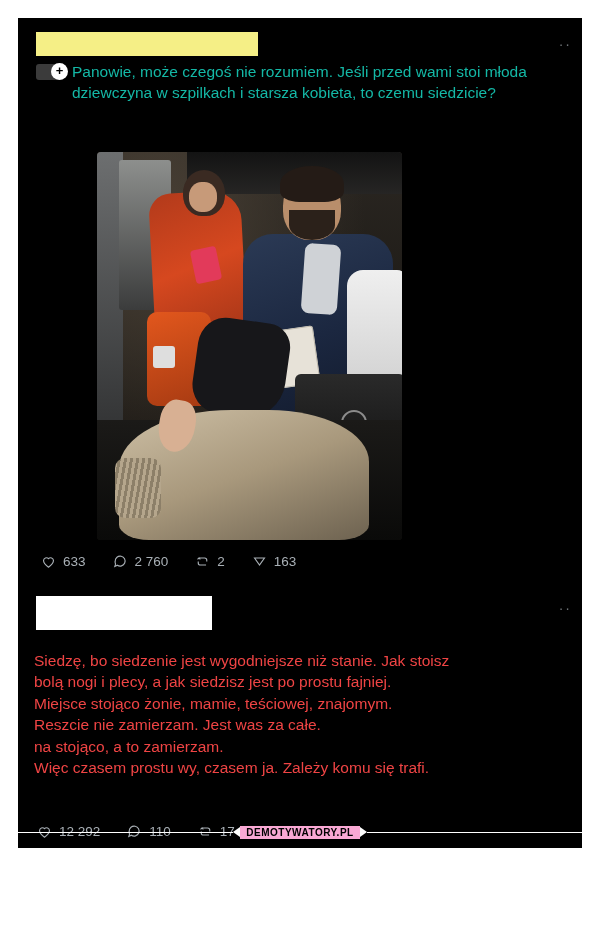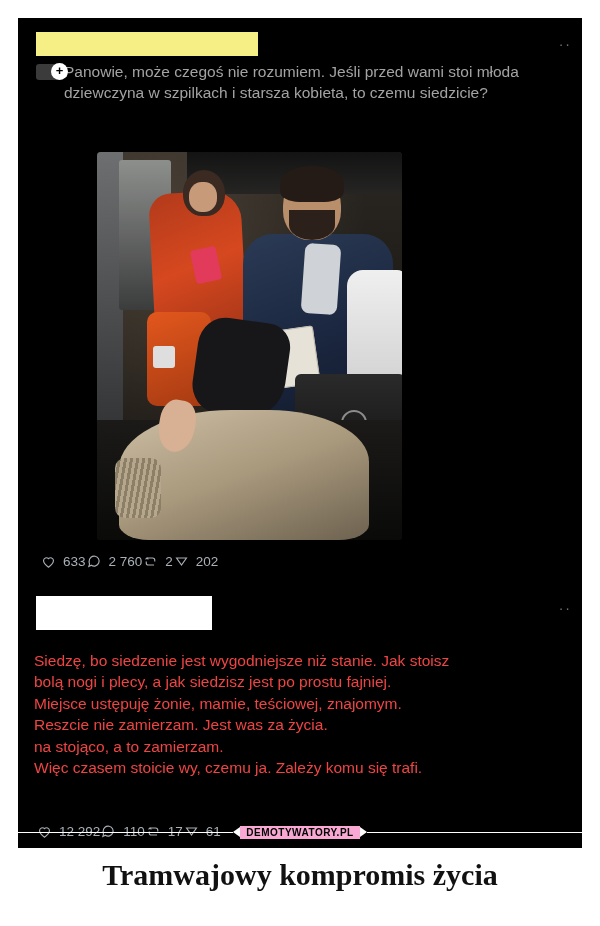--- a/index.html
+++ b/index.html
@@ -86,24 +86,24 @@
     height: 17px;
     background: #ffffff;
     color: #000000;
     border-radius: 50%;
     font-size: 13px;
     line-height: 16px;
     text-align: center;
     font-weight: bold;
   }
   .post-text {
-    color: #a3a3a3;
+    color: #14b8a6;
     font-size: 15.5px;
     line-height: 1.35;
-    margin-left: 0;
+    margin-left: 8px;
     font-family: "Liberation Sans", sans-serif;
   }
   
   .photo {
     position: absolute;
     left: 79px;
     top: 134px;
     width: 305px;
     height: 388px;
     border-radius: 4px;
@@ -259,20 +259,21 @@
     background: repeating-linear-gradient(100deg,#b5a68c 0 3px,#8c7f68 3px 6px);
     border-radius: 10px;
   }
   
   .engage {
     position: absolute;
     display: flex;
     align-items: center;
     color: #a9b0b6;
     font-size: 13.5px;
+    gap: 26px;
   }
   .engage .metric {
     display: flex;
     align-items: center;
     gap: 6px;
   }
   .engage svg { display:block; }
   .engage1 { left: 22px; top: 535px; }
   .engage2 { left: 18px; top: 805px; }
   
@@ -398,34 +399,34 @@
           <path d="M7 7h8a3 3 0 0 1 3 3v2" fill="none" stroke="#a9b0b6" stroke-width="1.6"></path>
           <path d="M17 17H9a3 3 0 0 1-3-3v-2" fill="none" stroke="#a9b0b6" stroke-width="1.6"></path>
           <path d="M5 9l2-2 2 2" fill="none" stroke="#a9b0b6" stroke-width="1.6"></path>
         </svg>
         <span>2</span>
       </div>
       <div class="metric">
         <svg width="17" height="17" viewBox="0 0 24 24">
           <path d="M5 7h14l-7 10z" fill="none" stroke="#a9b0b6" stroke-width="1.6"></path>
         </svg>
-        <span>202</span>
+        <span>163</span>
       </div>
     </div>
 
     <div class="redacted-bar2"></div>
     <div class="dots-right-2">··</div>
 
     <div class="post2-text">
       <div>Siedzę, bo siedzenie jest wygodniejsze niż stanie. Jak stoisz</div>
       <div>bolą nogi i plecy, a jak siedzisz jest po prostu fajniej.</div>
-      <div>Miejsce ustępuję żonie, mamie, teściowej, znajomym.</div>
-      <div>Reszcie nie zamierzam. Jest was za życia.</div>
+      <div>Miejsce stojąco żonie, mamie, teściowej, znajomym.</div>
+      <div>Reszcie nie zamierzam. Jest was za całe.</div>
       <div>na stojąco, a to zamierzam.</div>
-      <div>Więc czasem stoicie wy, czemu ja. Zależy komu się trafi.</div>
+      <div>Więc czasem prostu wy, czasem ja. Zależy komu się trafi.</div>
     </div>
 
     <div class="engage engage2">
       <div class="metric">
         <svg width="17" height="17" viewBox="0 0 24 24">
           <path d="M12 20s-7-4.6-7-9.3A4.1 4.1 0 0 1 12 8a4.1 4.1 0 0 1 7 2.7C19 15.4 12 20 12 20z" fill="none" stroke="#a9b0b6" stroke-width="1.6"></path>
         </svg>
         <span>12 292</span>
       </div>
       <div class="metric">
@@ -453,15 +454,14 @@
     <div class="wm">
       <div class="wm-line"></div>
       <div class="wm-arrow-l"></div>
       <div class="wm-label">DEMOTYWATORY.PL</div>
       <div class="wm-arrow"></div>
       <div class="wm-line"></div>
     </div>
 
   </div>
 
-  <div class="caption">Tramwajowy kompromis życia</div>
 
 </div>
 
 </body></html>

